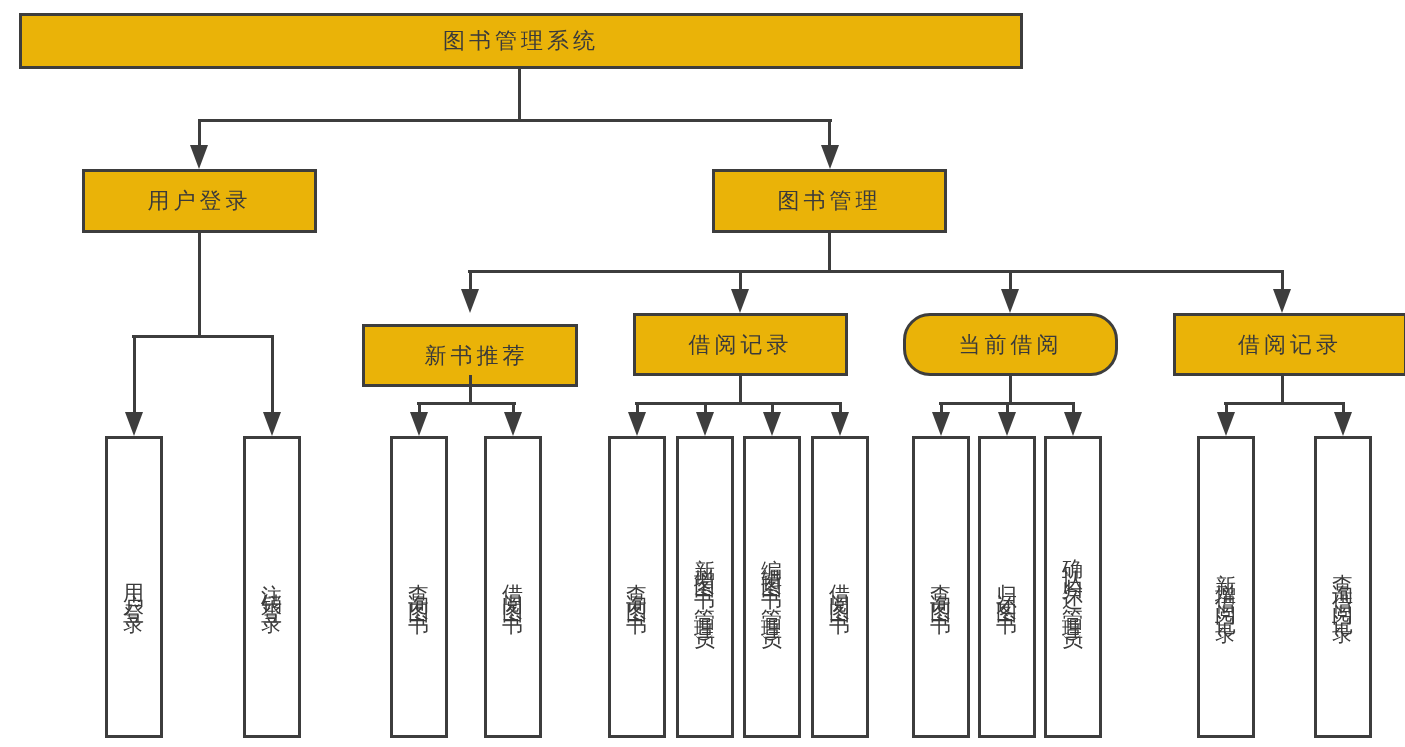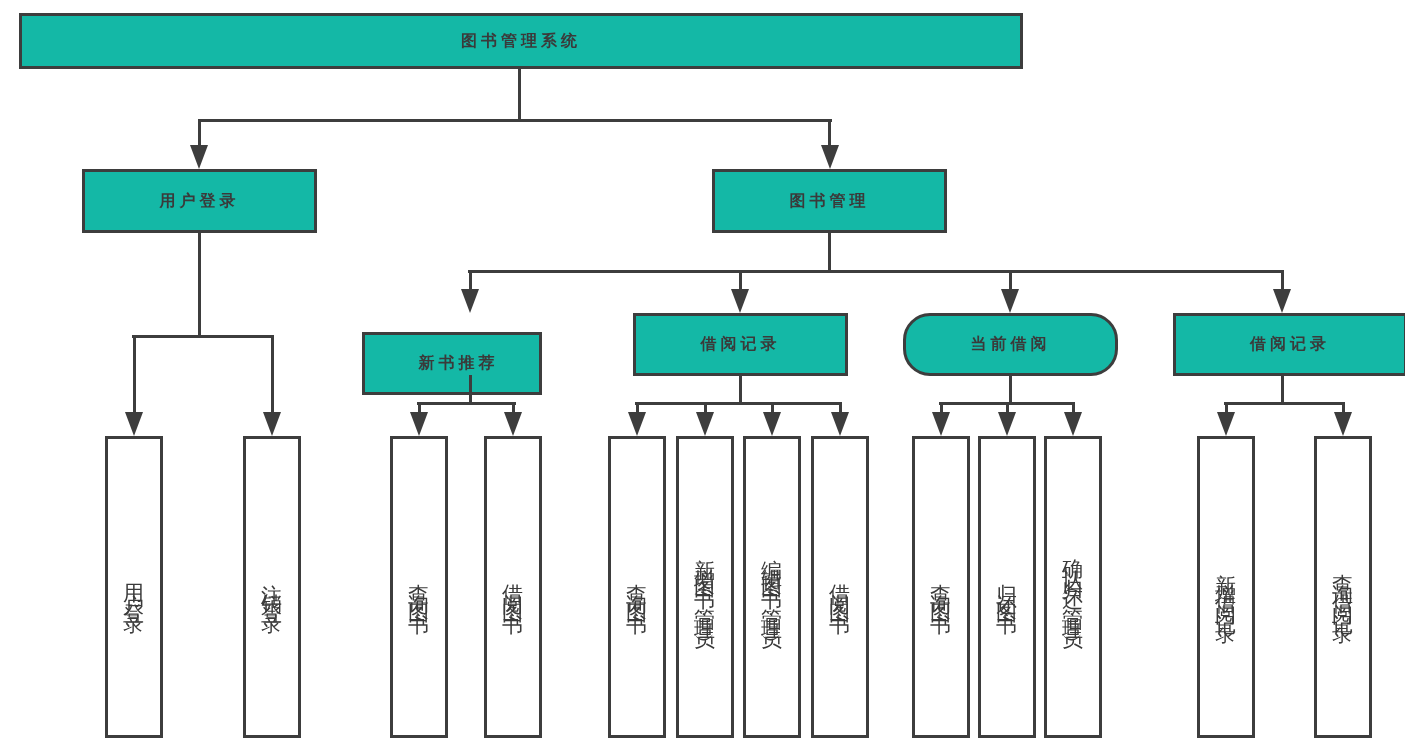--- a/index.html
+++ b/index.html
@@ -12,26 +12,25 @@
     position:relative;
     width:1405px;height:747px;
     background:#ffffff;
     font-family:"Liberation Sans", sans-serif;
     overflow:hidden;
   }
   .node{
     position:absolute;
     box-sizing:border-box;
     border:3px solid var(--line);
-    background:#14b8a6;
+    background:#eab308;
     display:flex;align-items:center;justify-content:center;
-    font-size:16px;letter-spacing:4px;
+    font-size:22px;letter-spacing:4px;
     color:var(--text);
     white-space:nowrap;
-    font-weight:bold;
   }
   .vnode{
     position:absolute;
     box-sizing:border-box;
     border:3px solid var(--line);
     background:#fff;
     display:flex;align-items:center;justify-content:center;
   }
   .vnode > span{
     writing-mode:vertical-rl;
@@ -88,21 +87,21 @@
   <div class="hl" style="left:468px;top:270px;width:816px;"></div>
   <div class="vl" style="left:469px;top:272px;height:20px;"></div>
   <div class="ah" style="left:461px;top:289px;"></div>
   <div class="vl" style="left:739px;top:272px;height:20px;"></div>
   <div class="ah" style="left:731px;top:289px;"></div>
   <div class="vl" style="left:1009px;top:272px;height:20px;"></div>
   <div class="ah" style="left:1001px;top:289px;"></div>
   <div class="vl" style="left:1281px;top:272px;height:20px;"></div>
   <div class="ah" style="left:1273px;top:289px;"></div>
 
-  <div class="node" style="left:362px;top:332px;width:180px;height:63px;padding-left:13px;">新书推荐</div>
+  <div class="node" style="left:362px;top:324px;width:216px;height:63px;padding-left:13px;">新书推荐</div>
   <div class="node" style="left:633px;top:313px;width:215px;height:63px;">借阅记录</div>
   <div class="node" style="left:903px;top:313px;width:215px;height:63px;border-radius:27px;">当前借阅</div>
   <div class="node" style="left:1173px;top:313px;width:234px;height:63px;">借阅记录</div>
 
   <div class="vl" style="left:469px;top:375px;height:30px;"></div>
   <div class="hl" style="left:417px;top:402px;width:99px;"></div>
   <div class="vl" style="left:418px;top:402px;height:14px;"></div>
   <div class="ah" style="left:410px;top:412px;"></div>
   <div class="vl" style="left:512px;top:402px;height:14px;"></div>
   <div class="ah" style="left:504px;top:412px;"></div>

